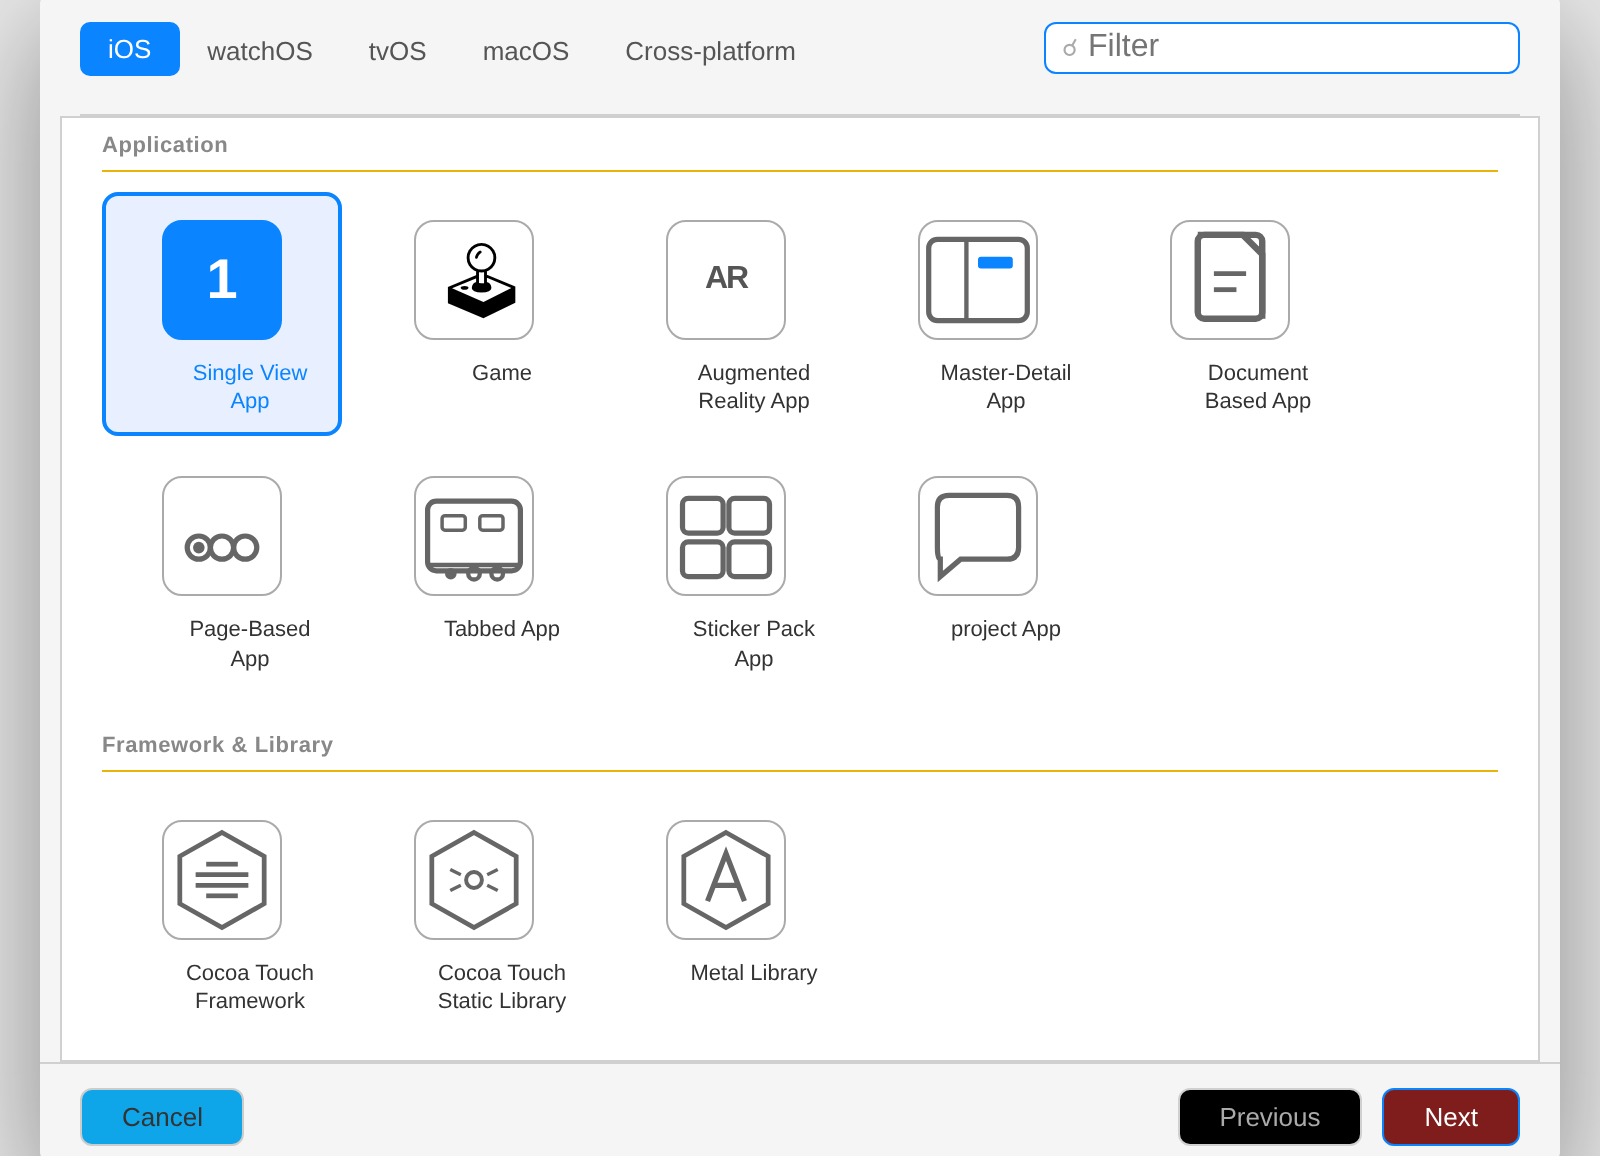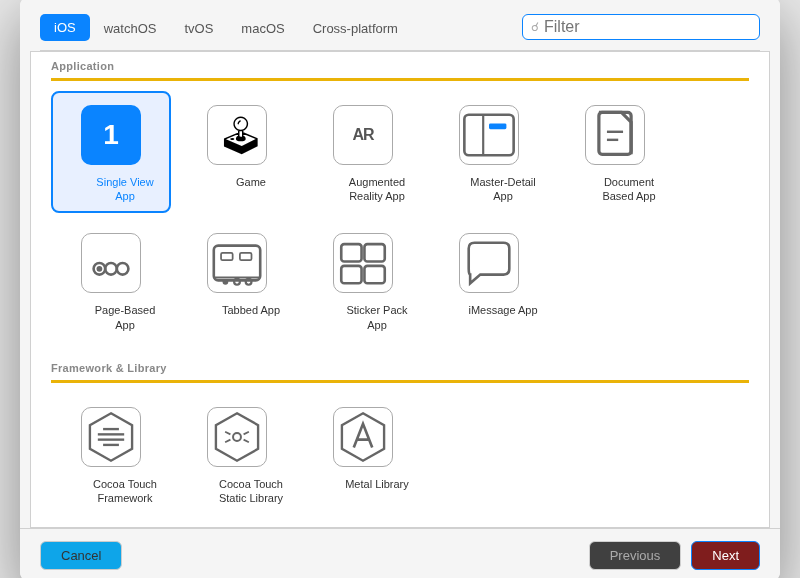--- a/index.html
+++ b/index.html
@@ -29,21 +29,21 @@
     .dialog-title {
       font-size: 13px;
       color: #333;
       margin-bottom: 12px;
     }
     .tabs-row {
       display: flex;
       align-items: center;
       gap: 0;
       border-bottom: 1px solid #d0d0d0;
-      padding-bottom: 6px;
+      padding-bottom: 16px;
       position: relative;
     }
     .tab {
       padding: 6px 14px;
       font-size: 13px;
       color: #555;
       cursor: pointer;
       border-radius: 5px 5px 0 0;
       border: none;
       background: none;
@@ -85,21 +85,21 @@
       flex: 1;
       background: white;
       border: 1px solid #d0d0d0;
       margin: 0 10px;
     }
     .section-label {
       font-size: 11px;
       font-weight: 600;
       color: #888;
       padding: 8px 0 6px 0;
-      border-bottom: 3px solid #eab308;
+      border-bottom: 1px solid #eab308;
       margin-bottom: 10px;
       letter-spacing: 0.3px;
     }
     .templates-grid {
       display: flex;
       flex-wrap: wrap;
       gap: 6px;
       padding-bottom: 12px;
     }
     .template-item {
@@ -173,21 +173,21 @@
       border: 1px solid #ccc;
       background: #0ea5e9;
       color: #333;
     }
     .btn-primary {
       background: #7f1d1d;
       color: white;
       border-color: #0a84ff;
     }
     .btn-disabled {
-      background: #404040;
+      background: #000000;
       color: #aaa;
       border-color: #d0d0d0;
       cursor: default;
     }
   </style>
 </head>
 <body>
 
 <div class="dialog">
 
@@ -312,21 +312,21 @@
       </div>
 
       <div class="template-item">
         <div class="template-icon">
           <div class="icon-box">
             <svg width="40" height="36" viewBox="0 0 40 36">
               <path d="M6,8 Q6,4 10,4 L30,4 Q34,4 34,8 L34,22 Q34,26 30,26 L14,26 L7,32 L7,26 Q6,26 6,22 Z" fill="none" stroke="#666" stroke-width="1.8"></path>
             </svg>
           </div>
         </div>
-        <span class="template-name">iMessage App</span>
+        <span class="template-name">project App</span>
       </div>
     </div>
 
     <div class="section-label">Framework &amp; Library</div>
     <div class="templates-grid">
 
       <div class="template-item">
         <div class="template-icon">
           <div class="icon-box">
             <svg width="44" height="44" viewBox="0 0 44 44">

